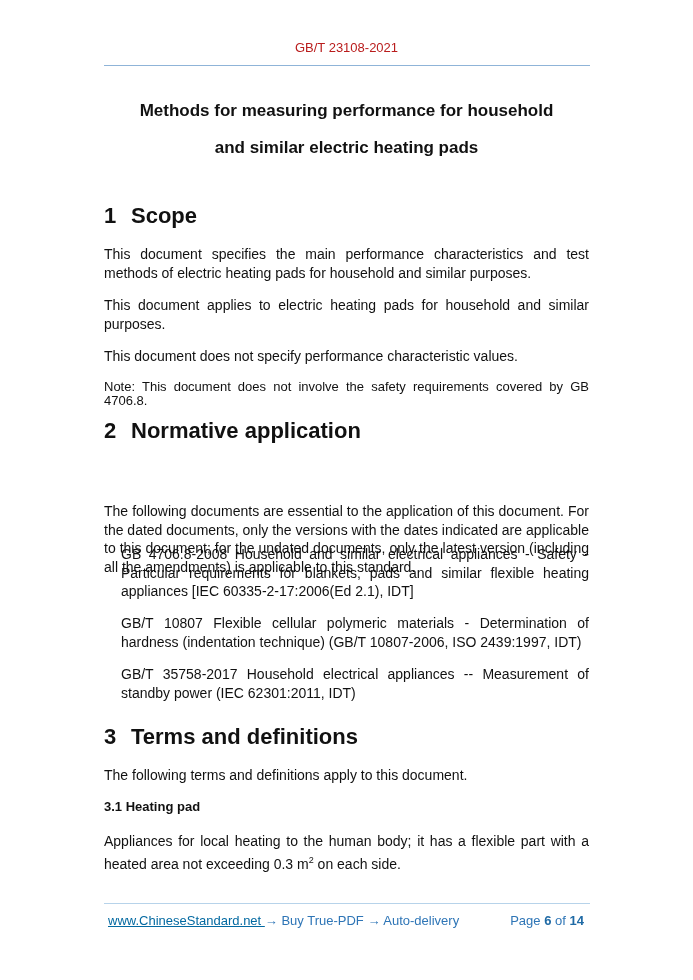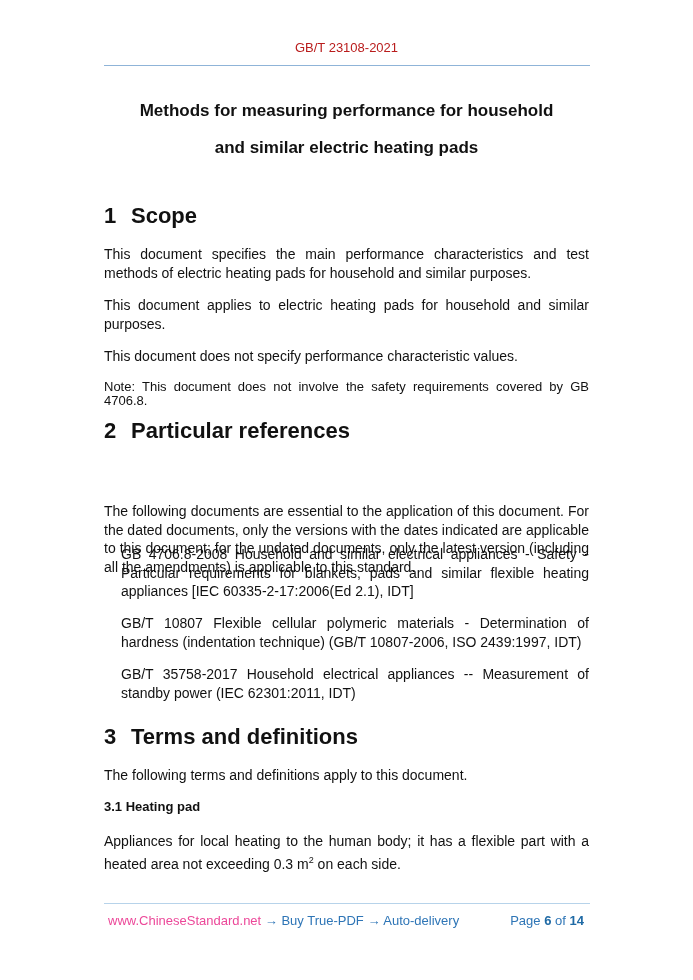--- a/index.html
+++ b/index.html
@@ -86,21 +86,22 @@
   }
   .footer {
     position: absolute;
     top: 913px;
     left: 108px;
     width: 476px;
     font-size: 13px;
     color: #2e75b6;
   }
   .footer a {
-    color: #ec4899;
+    color: #0369a1;
+    text-decoration: underline;
   }
   .footer .page {
     position: absolute;
     right: 0;
     top: 0;
   }
   .footer b { color: #1f6aa5; }
 </style>
 </head>
 <body>
@@ -126,21 +127,21 @@
 </div>
 <div class="content" style="top:347px;">
   <p>This document does not specify performance characteristic values.</p>
 </div>
 <div class="content" style="top:380px;">
   <p class="note">Note: This document does not involve the safety requirements covered by GB 4706.8.</p>
 </div>
 
 <div class="content" style="top:418px;">
   <div class="h1">
-    <span class="num">2</span><span>Particular references</span>
+    <span class="num">2</span><span>Normative application</span>
   </div>
 </div>
 <div class="content" style="top:460px;margin-top:42px;">
   <p>The following documents are essential to the application of this document. For the dated documents, only the versions with the dates indicated are applicable to this document; for the undated documents, only the latest version (including all the amendments) is applicable to this standard.</p>
 </div>
 <div class="content" style="top:545px;">
   <p class="ref">GB 4706.8-2008 Household and similar electrical appliances - Safety - Particular requirements for blankets, pads and similar flexible heating appliances [IEC 60335-2-17:2006(Ed 2.1), IDT]</p>
 </div>
 <div class="content" style="top:614px;">
   <p class="ref">GB/T 10807 Flexible cellular polymeric materials - Determination of hardness (indentation technique) (GB/T 10807-2006, ISO 2439:1997, IDT)</p>

